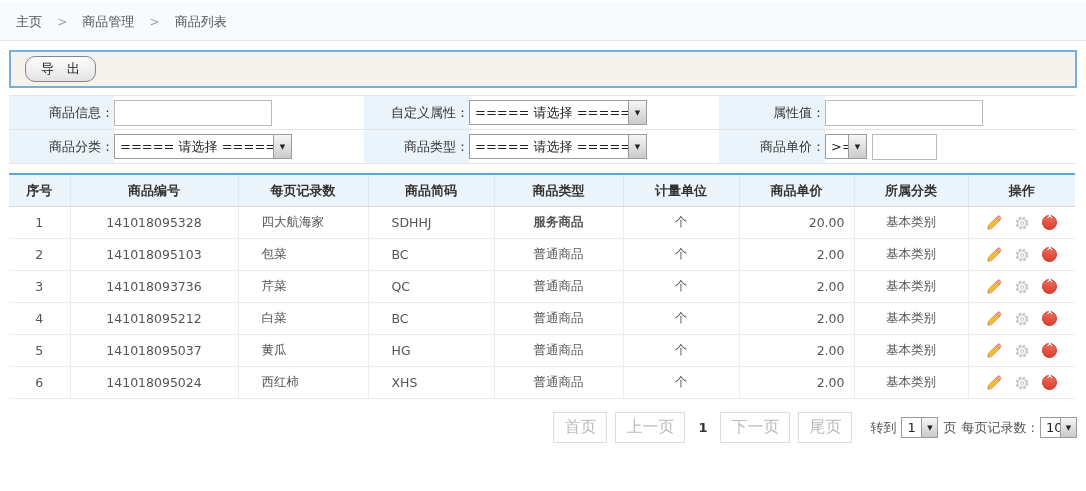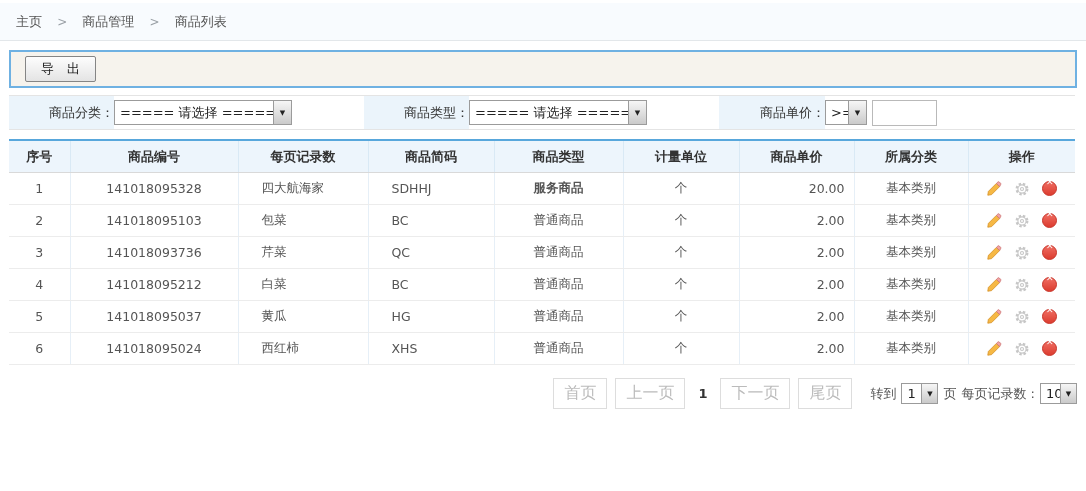--- a/index.html
+++ b/index.html
@@ -18,21 +18,21 @@
   
   .quickbar{
     margin:9px 9px 7px 9px;border:2px solid #6fb1e2;background:#f6f3ed;
     height:34px;display:flex;align-items:center;
   }
   .quickbar-label{
     background:#e9f3fc;width:95px;height:100%;display:flex;
     align-items:center;justify-content:center;font-weight:bold;color:#222;
   }
   .btn{
-    margin-left:14px;border:1px solid #858585;border-radius:2px;
+    margin-left:14px;border:1px solid #858585;border-radius:10px;
     background:linear-gradient(#fdfdfd,#e4e4e4);
     padding:3px 15px;font-size:13px;font-family:inherit;color:#222;cursor:pointer;
   }
   
   table.filter{width:1066px;margin:0 9px;border-collapse:collapse;table-layout:fixed;}
   table.filter td{
     border-top:1px solid #e4e4e4;border-bottom:1px solid #e4e4e4;
     height:33px;padding:0;vertical-align:middle;
   }
   td.flabel{background:#ebf4fb;text-align:right;padding-right:9px;color:#333;}
@@ -104,20 +104,33 @@
 <table class="filter">
   <colgroup>
     <col style="width:105px">
       <col style="width:250px">
     <col style="width:105px">
       <col style="width:250px">
     <col style="width:106px">
       <col style="width:250px">
   </colgroup>
   <tbody>
+      <tr>
+    <td class="flabel">商品信息：</td>
+    <td class="ffield"><input class="inp inp-wide" value="" style=""></td>
+    <td class="flabel">自定义属性：</td>
+    <td class="ffield">
+      <span class="sel sel-wide">
+        <span class="sel-text">===== 请选择 =====</span>
+        <span class="sel-arrow">▼</span>
+      </span>
+    </td>
+    <td class="flabel">属性值：</td>
+    <td class="ffield"><input class="inp inp-wide" value="" style=""></td>
+  </tr>
   <tr>
     <td class="flabel">商品分类：</td>
     <td class="ffield">
       <span class="sel sel-wide">
         <span class="sel-text">===== 请选择 =====</span>
         <span class="sel-arrow">▼</span>
       </span>
     </td>
     <td class="flabel">商品类型：</td>
     <td class="ffield">

